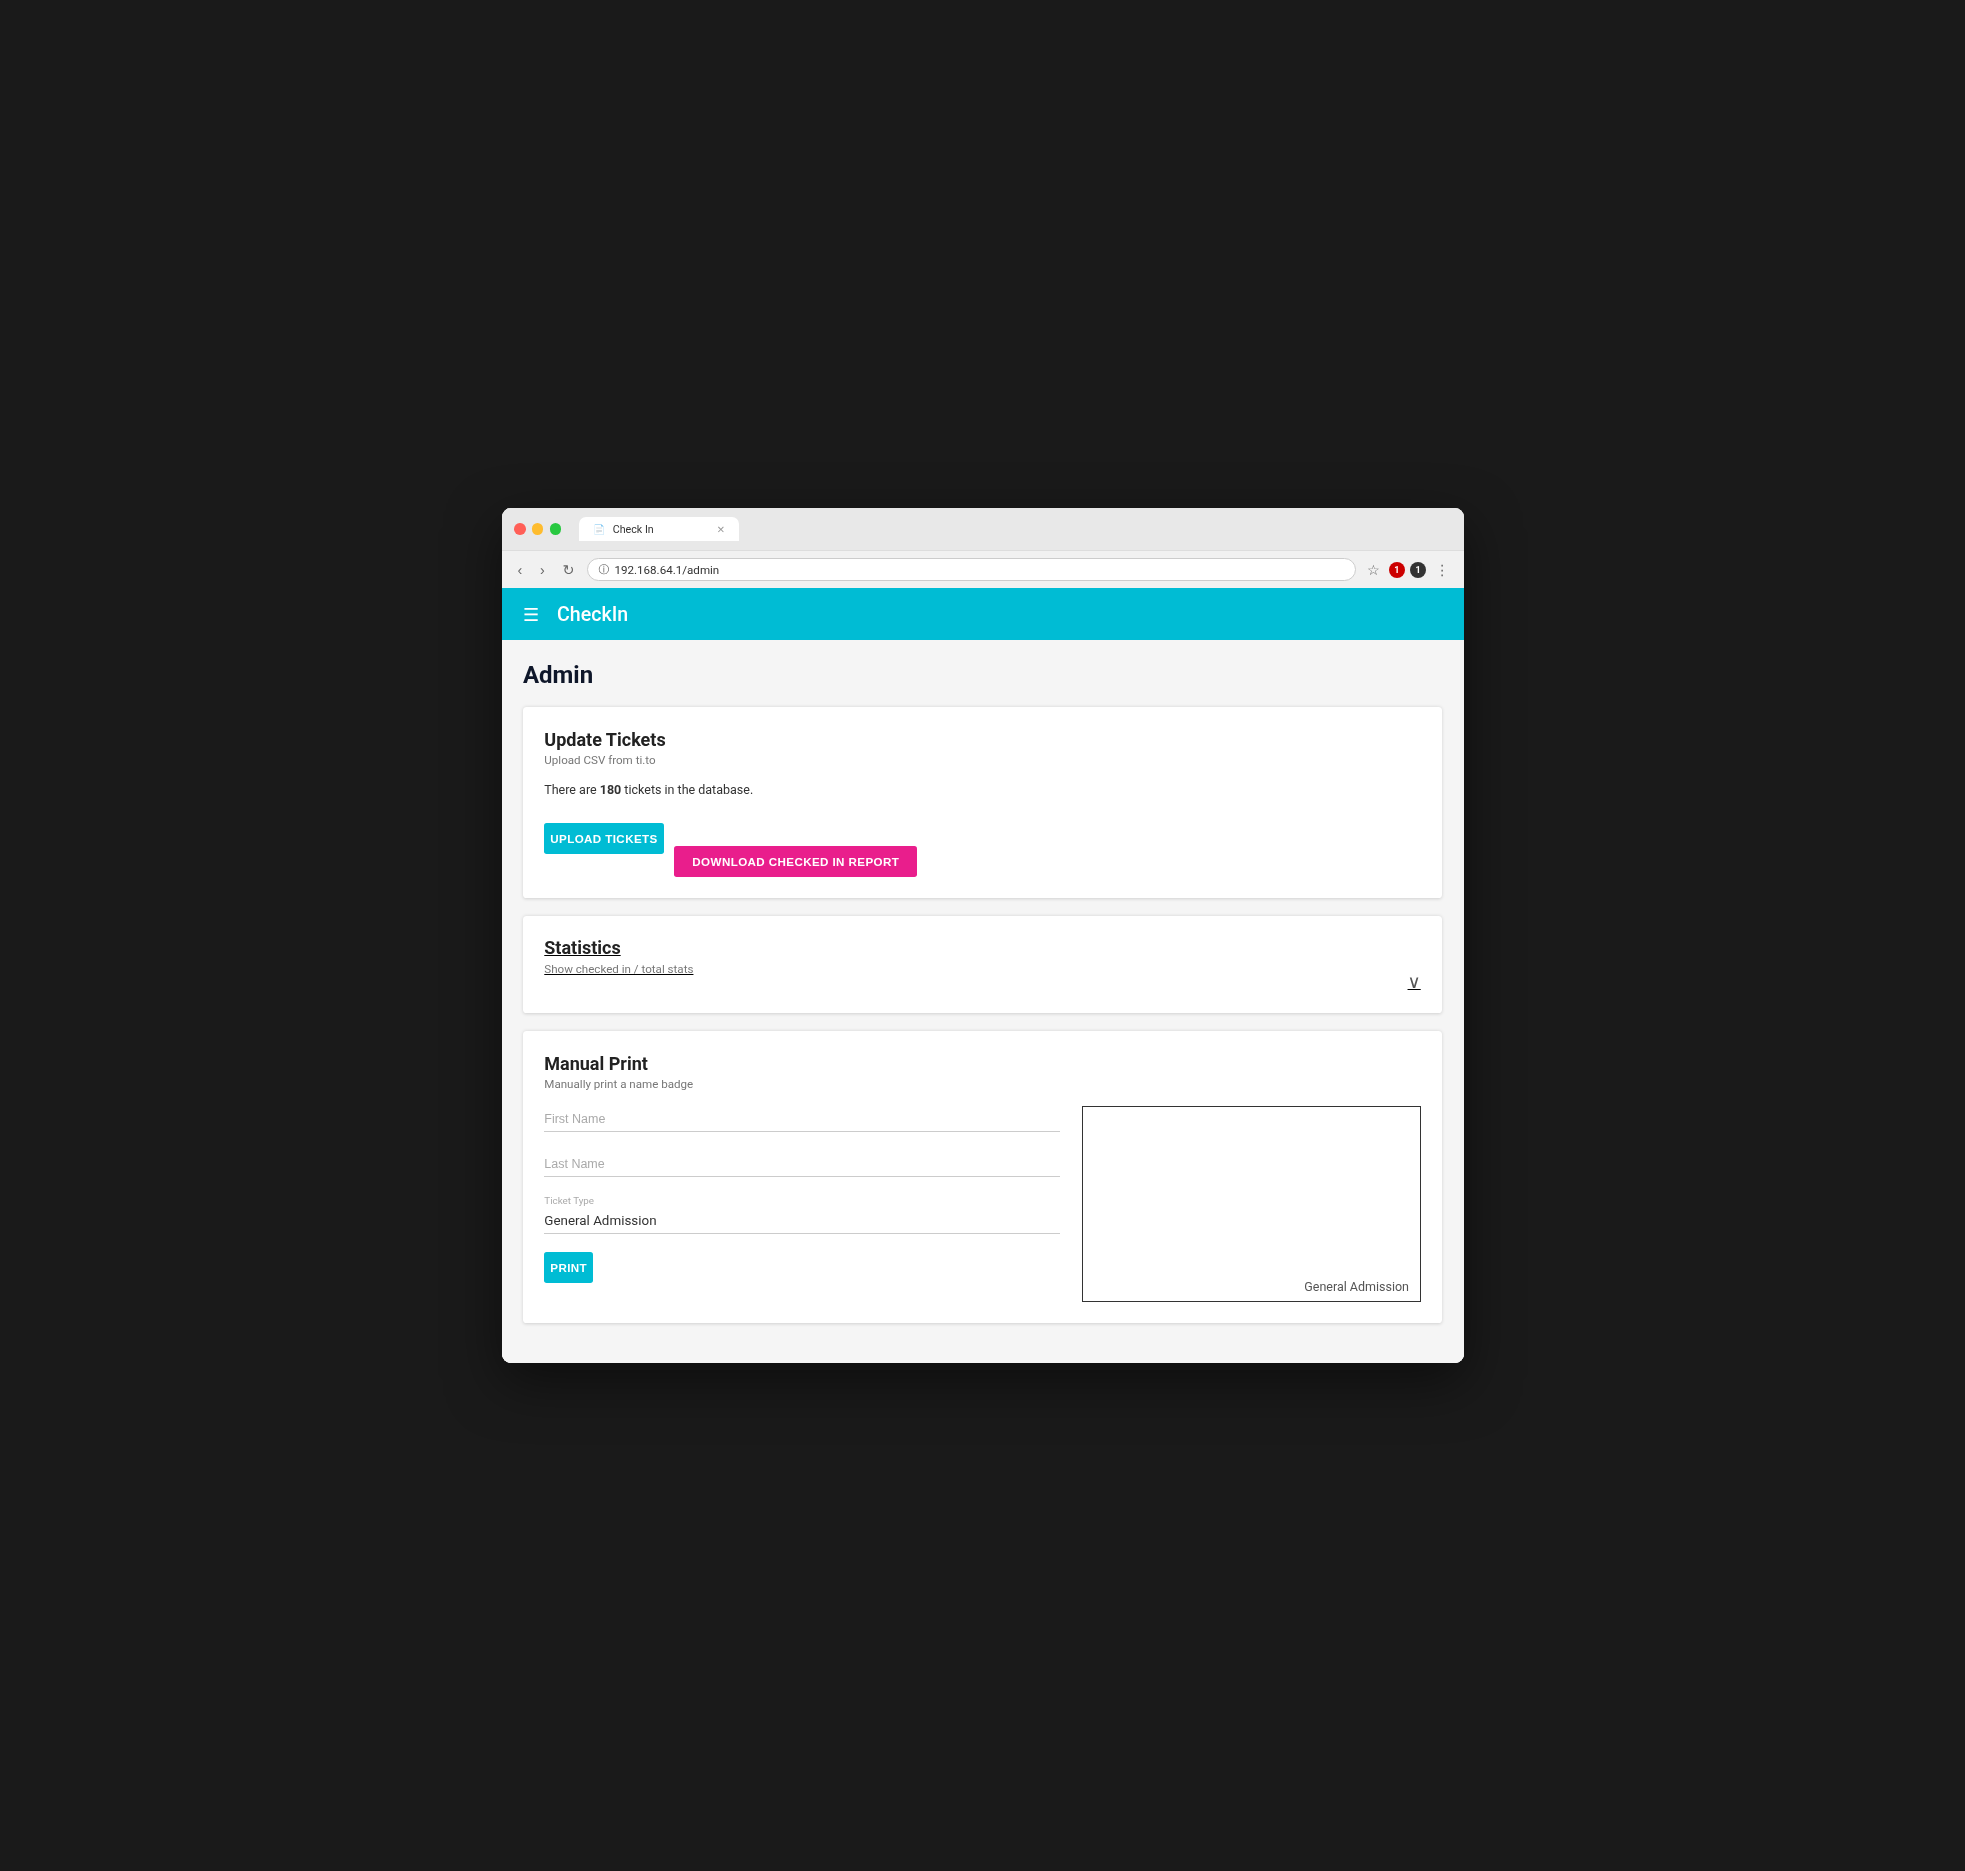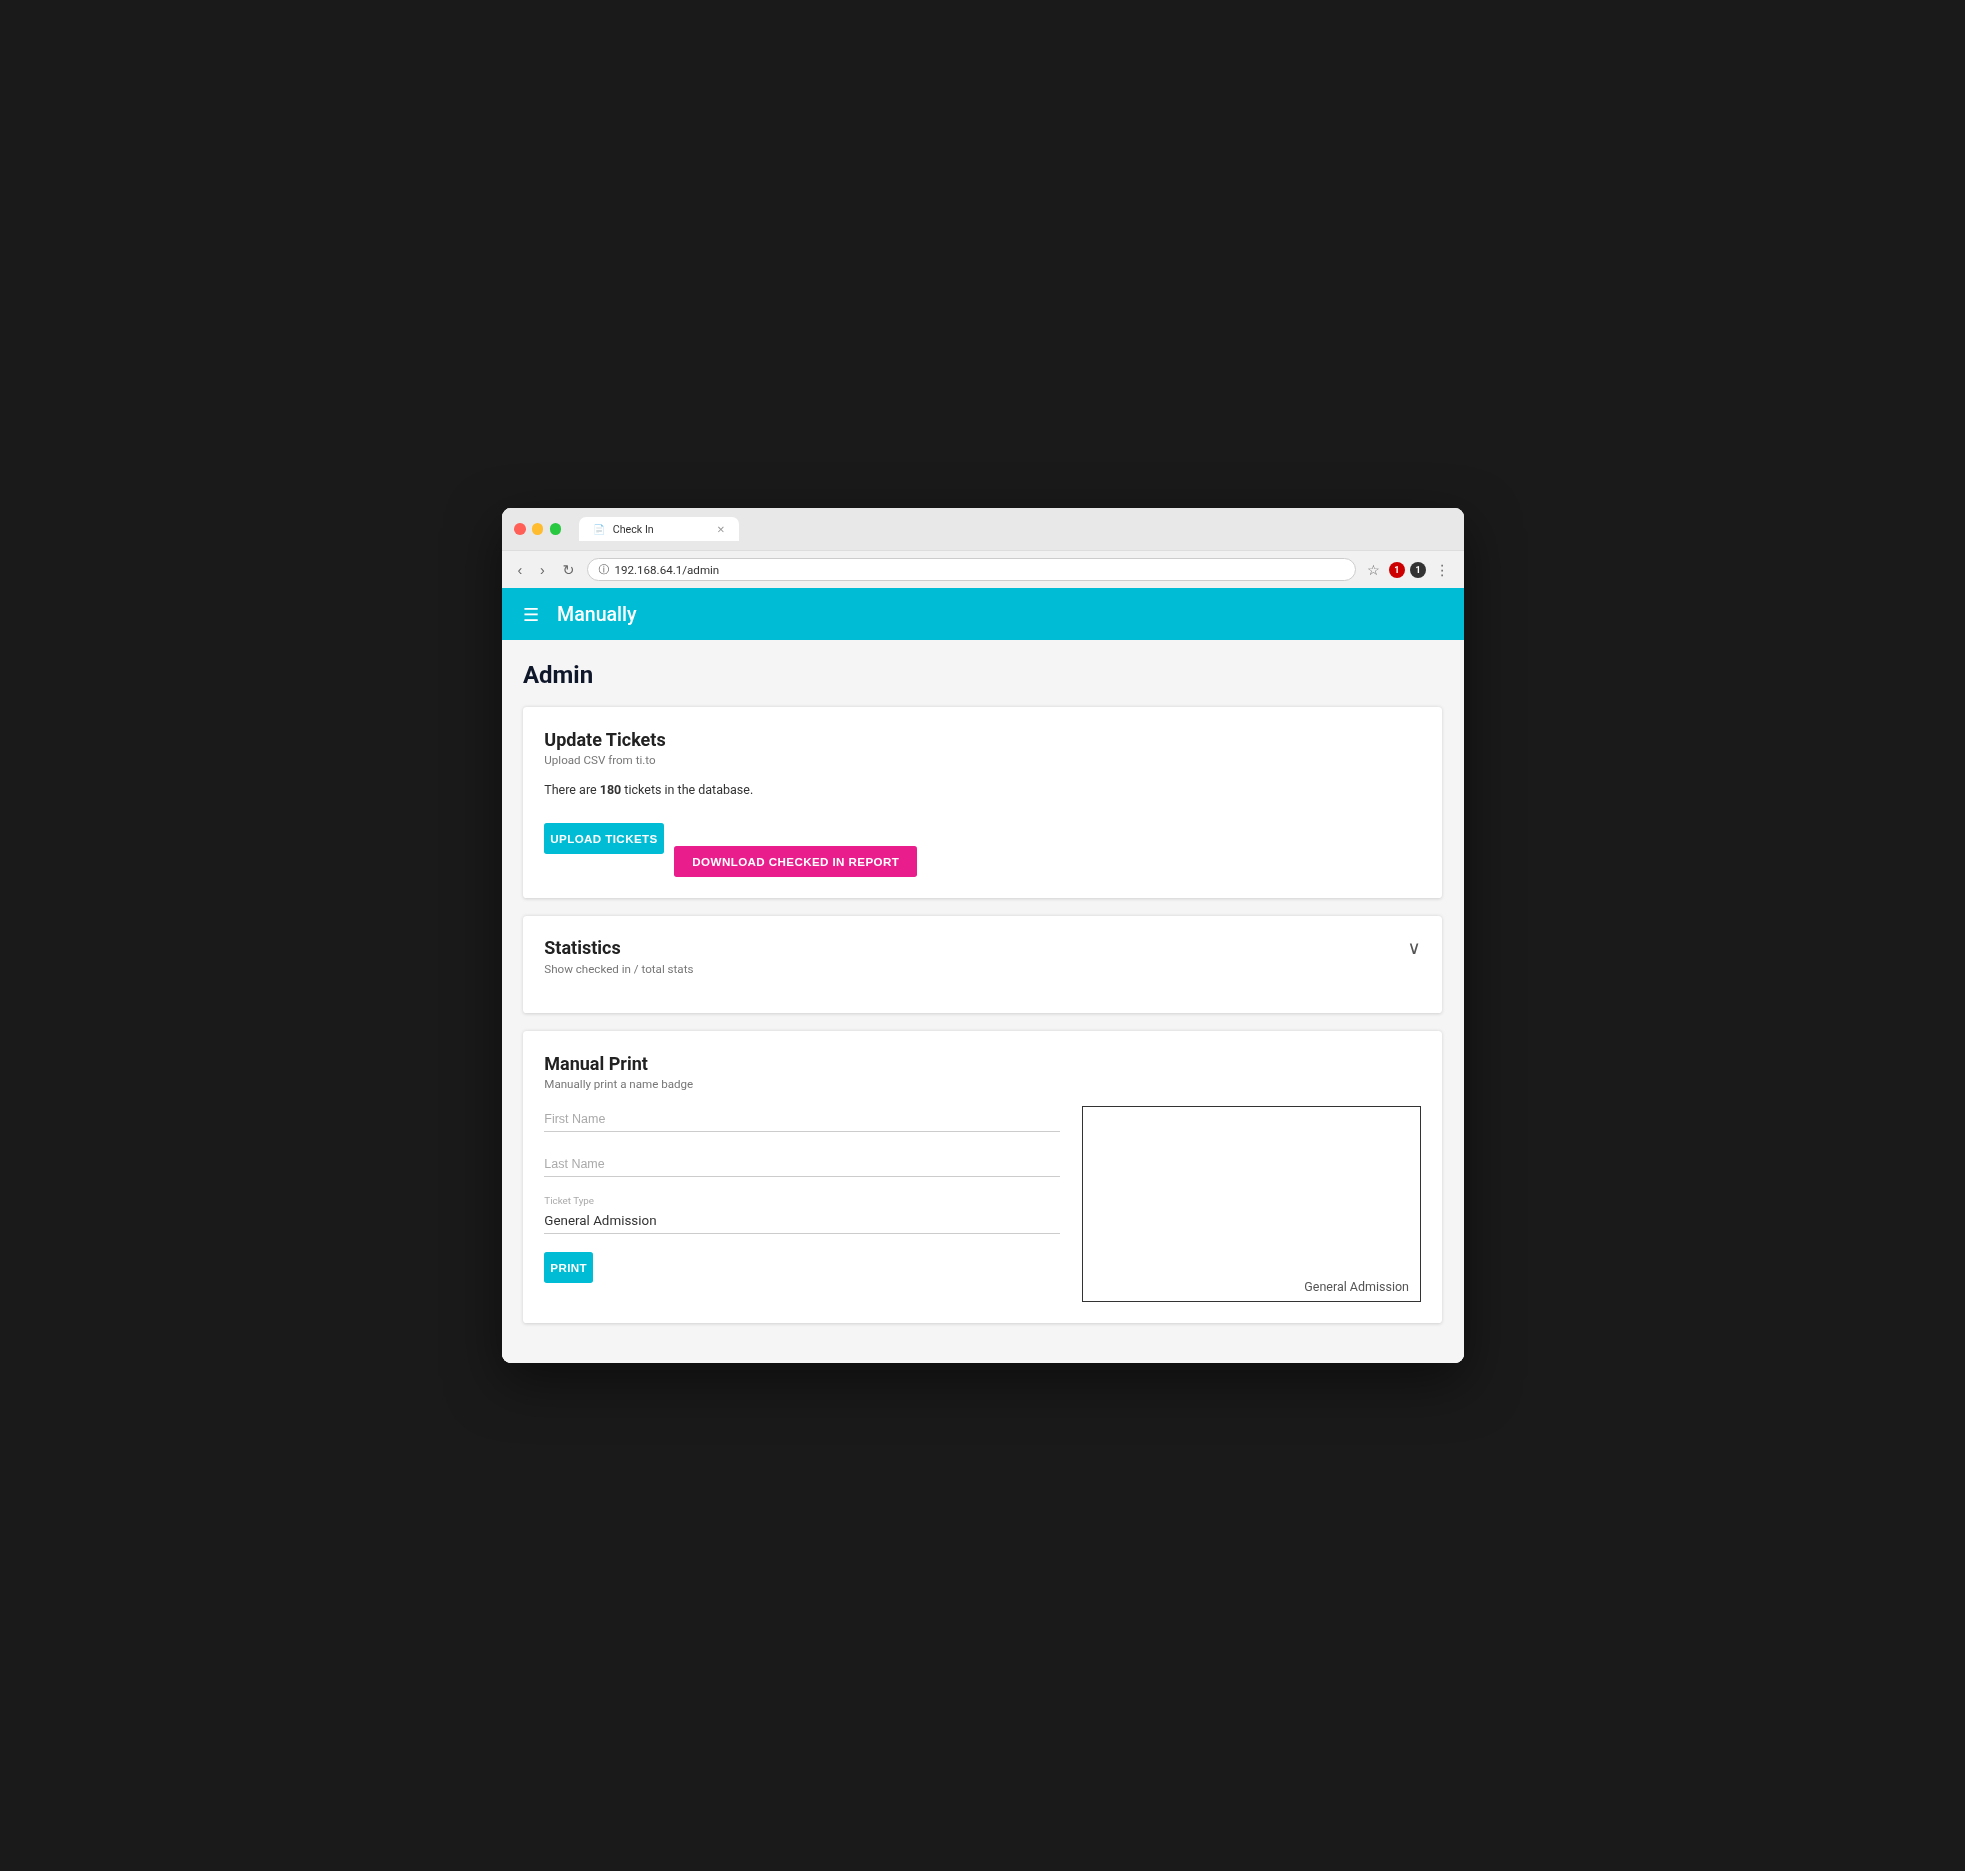--- a/index.html
+++ b/index.html
@@ -222,22 +222,23 @@
       padding: 9px 18px;
       font-size: 11.6px;
       font-weight: bold;
       text-transform: uppercase;
       letter-spacing: 0.4px;
       cursor: pointer;
       margin-top: 46px;
     }
     .stats-card {
       display: flex;
-      align-items: flex-start;
+      align-items: flex-end;
       justify-content: space-between;
+      text-decoration: underline;
     }
     .stats-card-left .card-subtitle {
       margin-bottom: 16px;
     }
     .chevron-down {
       font-size: 18px;
       color: #555;
       cursor: pointer;
     }
     
@@ -328,21 +329,21 @@
       <div class="ext-badge">1</div>
       <div class="ext-badge-dark">1</div>
       <button class="toolbar-action-btn">⋮</button>
     </div>
   </div>
 
   <div class="app-content">
 
     <div class="app-header">
       <span class="hamburger-icon">☰</span>
-      <span class="app-title">Manually</span>
+      <span class="app-title">CheckIn</span>
     </div>
 
     <div class="page-content">
 
       <h1 class="page-heading">Admin</h1>
 
       <div class="card">
         <div class="card-title">Update Tickets</div>
         <div class="card-subtitle">Upload CSV from ti.to</div>
         <div class="ticket-count-text">

